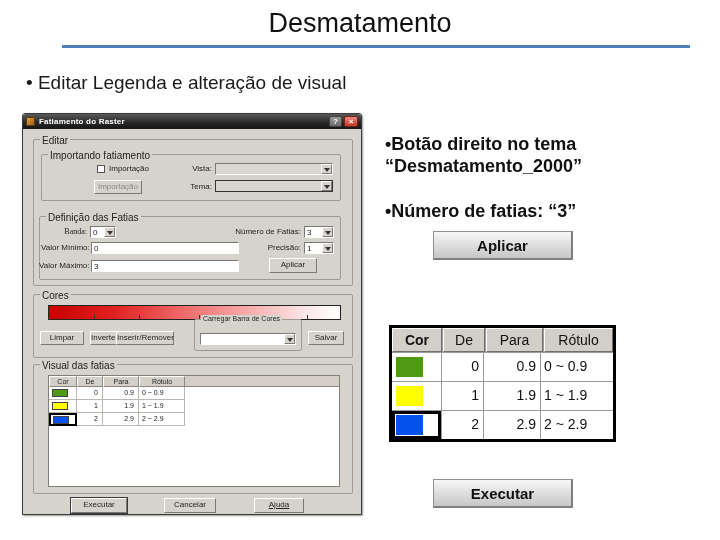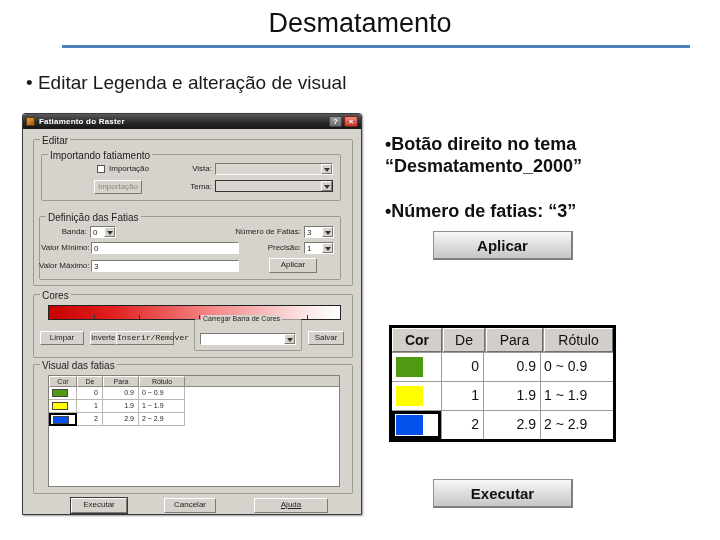--- a/index.html
+++ b/index.html
@@ -124,21 +124,21 @@
     <div class="combo gray" style="left:192px;top:66px;width:118px;border-color:#333 #333 #333 #333;">
       <span class="val"></span>
       <span class="dd">
           <i></i>
         </span>
     </div>
 
     <div class="grp" style="left:16px;top:102px;width:302px;height:64px;">
       <span class="legend">Definição das Fatias</span>
     </div>
-    <div class="lbl r" style="left:34px;top:112px;width:30px;">Banda:</div>
+    <div class="lbl r" style="left:34px;top:112px;width:30px;font-family:Liberation Serif, serif;">Banda:</div>
     <div class="combo" style="left:67px;top:112px;width:26px;">
       <span class="val">0</span>
       <span class="dd">
           <i></i>
         </span>
     </div>
     <div class="lbl r" style="left:200px;top:112px;width:78px;">Número de Fatias:</div>
     <div class="combo" style="left:281px;top:112px;width:30px;">
       <span class="val">3</span>
       <span class="dd">
@@ -162,21 +162,21 @@
       <span class="legend">Cores</span>
       <div class="ramp">
         <span class="tick" style="left:45px;"></span>
         <span class="tick" style="left:90px;"></span>
         <span class="tick" style="left:150px;"></span>
         <span class="tick" style="left:215px;"></span>
         <span class="tick" style="left:258px;"></span>
       </div>
       <div class="btn" style="left:6px;top:36px;width:44px;height:14px;">Limpar</div>
       <div class="btn" style="left:56px;top:36px;width:29px;height:14px;">Inverter</div>
-      <div class="btn" style="left:82px;top:36px;width:58px;height:14px;font-family:Liberation Mono, monospace;">Inserir/Remover</div>
+      <div class="btn" style="left:82px;top:36px;width:58px;height:14px;">Inserir/Remover</div>
       <div class="grp" style="left:160px;top:24px;width:108px;height:32px;">
         <span class="legend" style="font-size:7px;">Carregar Barra de Cores</span>
       </div>
       <div class="combo" style="left:166px;top:38px;width:96px;">
         <span class="val"></span>
         <span class="dd">
             <i></i>
           </span>
       </div>
       <div class="btn" style="left:274px;top:36px;width:36px;height:14px;">Salvar</div>
@@ -209,21 +209,21 @@
           <span class="sw" style="left: 2px; top: 1px; background-color: rgb(5, 81, 238);"></span>
         </div>
         <div class="scell num" style="left:28px;top:37px;width:26px;">2</div>
         <div class="scell num" style="left:54px;top:37px;width:36px;">2.9</div>
         <div class="scell rot" style="left:90px;top:37px;width:46px;">2 ~ 2.9</div>
       </div>
     </div>
 
     <div class="btn default" style="left:48px;top:384px;width:56px;height:15px;">Executar</div>
     <div class="btn" style="left:141px;top:384px;width:52px;height:15px;">Cancelar</div>
-    <div class="btn" style="left:231px;top:384px;width:74px;height:15px;text-decoration:underline;">Ajuda</div>
+    <div class="btn" style="left:231px;top:384px;width:50px;height:15px;text-decoration:underline;">Ajuda</div>
   </div>
 
   <div class="ann" style="top:134px;">•Botão direito no tema</div>
   <div class="ann" style="top:156px;">“Desmatamento_2000”</div>
   <div class="ann" style="top:201px;">•Número de fatias: “3”</div>
 
   <div class="imgbtn" style="top:231px;">Aplicar</div>
 
 
   <div class="btable">

